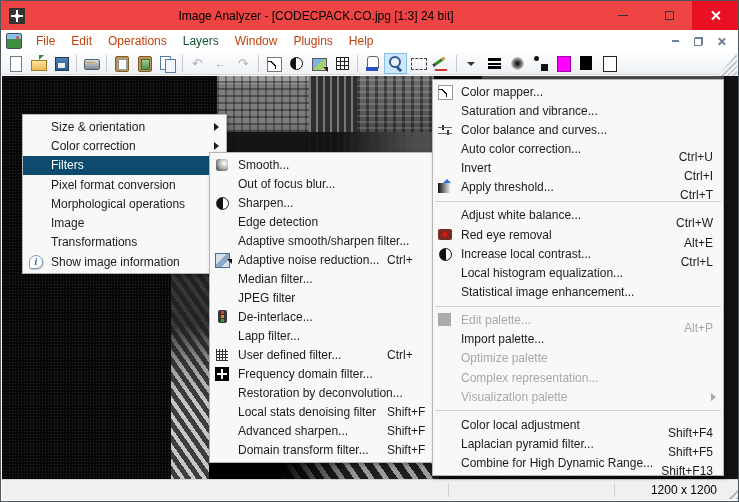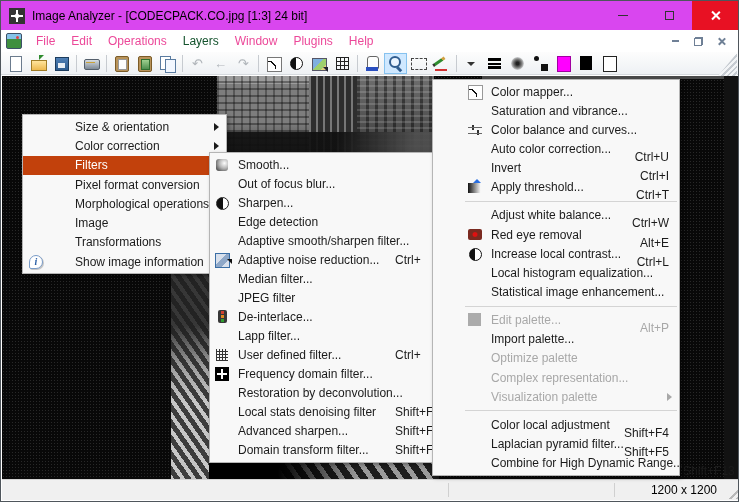--- a/index.html
+++ b/index.html
@@ -4,40 +4,40 @@
 <style>
   html,body{margin:0;padding:0;background:#9aa0a6;}
   *{box-sizing:border-box;}
   #window{
     position:relative;width:739px;height:502px;background:#fff;
     border:1px solid #4f565c;overflow:hidden;
     font-family:"Liberation Sans",sans-serif;font-size:12px;color:#1a1a1a;
     cursor:default;
   }
   
-  .titlebar{height:29px;background:#d946ef;display:flex;align-items:center;}
+  .titlebar{height:29px;background:#ef4444;display:flex;align-items:center;text-align:center;}
   .app-star-icon{width:16px;height:16px;margin:0 7px 0 8px;flex:0 0 auto;background:
     linear-gradient(#fff,#fff) 50% 50%/2px 12px no-repeat,
     linear-gradient(#fff,#fff) 50% 50%/12px 2px no-repeat,
     radial-gradient(circle 3px at 50% 50%,#fff 60%,rgba(255,255,255,.2) 100%),
     #000;}
   .title-text{flex:1;font-size:12px;color:#000;white-space:nowrap;overflow:hidden;}
   .wc{width:46px;height:29px;display:flex;align-items:center;justify-content:center;flex:0 0 auto;}
   .glyph-min{width:10px;height:1px;background:#333;}
   .glyph-max{width:9px;height:9px;border:1px solid #333;background:transparent;}
   .wc.close{background:#e81123;}
   .glyph-close-x{position:relative;width:11px;height:11px;}
   .glyph-close-x::before,.glyph-close-x::after{content:"";position:absolute;left:5px;top:0;width:1.5px;height:11px;background:#fff;}
   .glyph-close-x::before{transform:rotate(45deg);}
   .glyph-close-x::after{transform:rotate(-45deg);}
   
   .menubar{height:22px;background:#fff;display:flex;align-items:center;padding-left:3px;}
   .app-photo-icon{width:16px;height:16px;margin:0 6px 0 2px;border:1px solid #3d5068;border-radius:2px;position:relative;background:linear-gradient(180deg,#85c3e8 0 35%,#3f8f3f 35%);}
   .app-photo-icon::after{content:"";position:absolute;right:2px;top:2px;width:3px;height:3px;border-radius:50%;background:#e04040;}
-  .mb-item{padding:3px 8px;color:#ec4899;}
+  .mb-item{padding:3px 8px;color:#c2410c;}
   .mb-item.disabled{color:#14532d;}
   .mdi-controls{margin-left:auto;display:flex;align-items:center;margin-right:5px;}
   .mdi-btn{width:23px;height:17px;display:flex;align-items:center;justify-content:center;}
   .g-mdi-min{width:7px;height:2px;background:#6f8096;}
   .g-mdi-restore{position:relative;width:9px;height:9px;}
   .g-mdi-restore::before{content:"";position:absolute;right:0;top:0;width:6px;height:6px;border:1.5px solid #6f8096;}
   .g-mdi-restore::after{content:"";position:absolute;left:0;bottom:0;width:6px;height:6px;border:1.5px solid #6f8096;background:#fff;}
   .g-mdi-x{position:relative;width:9px;height:9px;}
   .g-mdi-x::before,.g-mdi-x::after{content:"";position:absolute;left:4px;top:0;width:1.8px;height:9px;background:#6f8096;}
   .g-mdi-x::before{transform:rotate(45deg);} .g-mdi-x::after{transform:rotate(-45deg);}
@@ -104,31 +104,31 @@
     linear-gradient(180deg,rgba(30,30,30,.85) 0 55px,rgba(30,30,30,.25) 95px,rgba(0,0,0,0) 130px),
     repeating-linear-gradient(55deg,#c6c6c6 0 4px,#3d3d3d 4px 9px);}
   .canvas .strip-bottom{position:absolute;left:207px;top:385px;width:230px;height:20px;background:
     linear-gradient(90deg,#000 0 30%,rgba(0,0,0,0) 65%),
     repeating-linear-gradient(55deg,#9a9a9a 0 5px,#1e1e1e 5px 12px);}
   .canvas .right-sliver{position:absolute;left:722px;top:0;width:15px;height:405px;background:#121212;}
   
   .menu{position:absolute;background:#f8f8f8;border:1px solid #b5b5b5;box-shadow:2px 2px 4px rgba(0,0,0,.35);padding:2px 0;}
   .ctx-menu{left:21px;top:113px;width:205px;z-index:10;}
   .filters-menu{left:208px;top:151px;width:252px;z-index:20;}
-  .color-menu{left:431px;top:78px;width:248px;z-index:30;padding-left:30px;}
+  .color-menu{left:431px;top:78px;width:292px;z-index:30;}
   .menu-item{position:relative;display:flex;align-items:center;white-space:nowrap;color:#1b1b1b;}
-  .ctx-menu .menu-item{height:19.3px;gap:24px;}
+  .ctx-menu .menu-item{height:19.3px;}
   .filters-menu .menu-item{height:19.05px;}
   .color-menu .menu-item{height:19.15px;}
-  .menu-item.highlighted{background:#c2410c;color:#fff;}
+  .menu-item.highlighted{background:#0c4a6e;color:#fff;}
   .menu-item.disabled{color:#a8a8a8;}
   .mi-icon{width:20px;min-width:20px;height:16px;margin-left:3px;position:relative;}
   .mi-label{padding-left:5px;}
   .mi-shortcut{margin-left:auto;padding-right:10px;margin-top:16px;}
-  .filters-menu .mi-shortcut{position:absolute;left:177px;padding:0;margin:8px;}
+  .filters-menu .mi-shortcut{position:absolute;left:177px;padding:0;margin:0;}
   .mi-arrow{display:none;position:absolute;right:7px;top:50%;margin-top:-4px;width:0;height:0;border-left:5px solid currentColor;border-top:4px solid transparent;border-bottom:4px solid transparent;}
   .menu-item.submenu .mi-arrow{display:block;}
   .menu-item.separator{height:9px !important;}
   .menu-item.separator::after{content:"";position:absolute;left:2px;right:2px;top:4px;height:1px;background:#d4d4d4;}
   
   .info-icon::before{content:"i";position:absolute;left:3px;top:1px;width:12px;height:12px;border:1px solid #7a9cc8;border-radius:50% 50% 50% 2px;color:#2b5fa5;font:italic bold 10px "Liberation Serif",serif;text-align:center;line-height:12px;background:#fff;box-shadow:1px 1px 0 rgba(0,0,0,.2);}
   .smooth-icon::before{content:"";position:absolute;left:3px;top:2px;width:12px;height:12px;border-radius:3px;background:radial-gradient(circle at 70% 35%,#fdfdfd,#b5b5b5 45%,#3e3e3e 95%);}
   .sharpen-icon::before{content:"";position:absolute;left:3px;top:2px;width:11px;height:11px;border-radius:50%;border:1px solid #222;background:linear-gradient(90deg,#111 50%,#fff 50%);}
   .noise-reduction-icon::before{content:"";position:absolute;left:2px;top:1px;width:13px;height:13px;border:1px solid #3a6ea5;background:linear-gradient(135deg,#d8e0ec 0 40%,#8fa8c8 40% 70%,#d8e0ec 70%);}
   .noise-reduction-icon::after{content:"";position:absolute;right:1px;top:7px;border-top:5px solid #111;border-left:5px solid transparent;}

